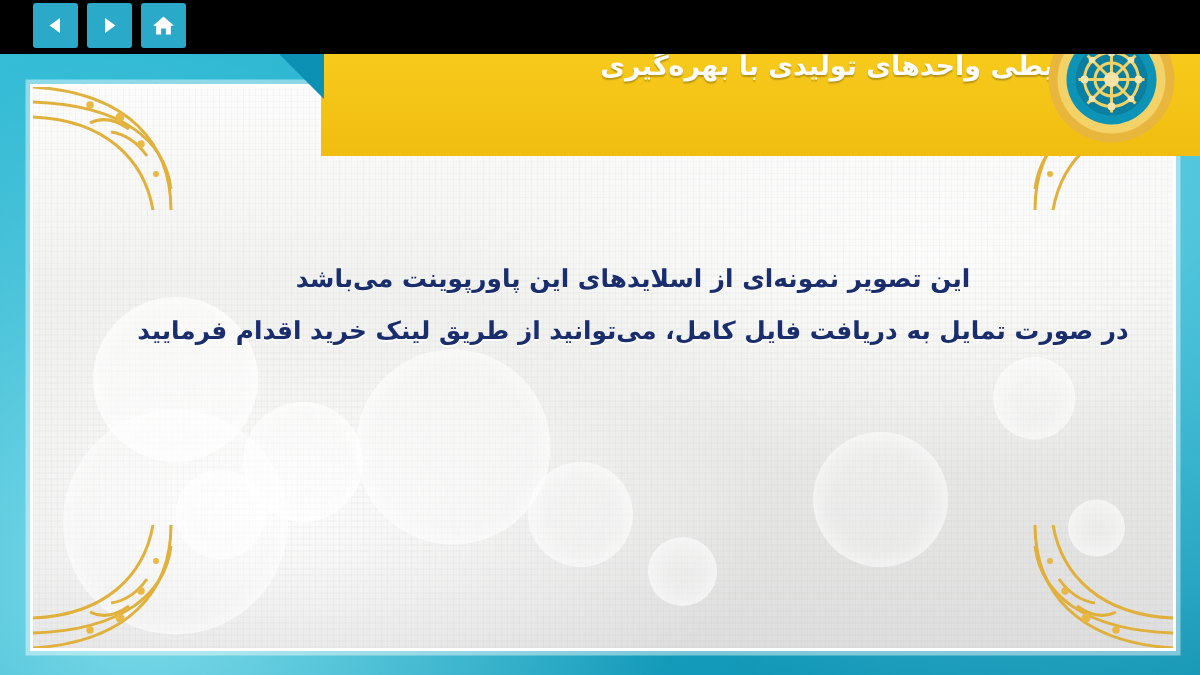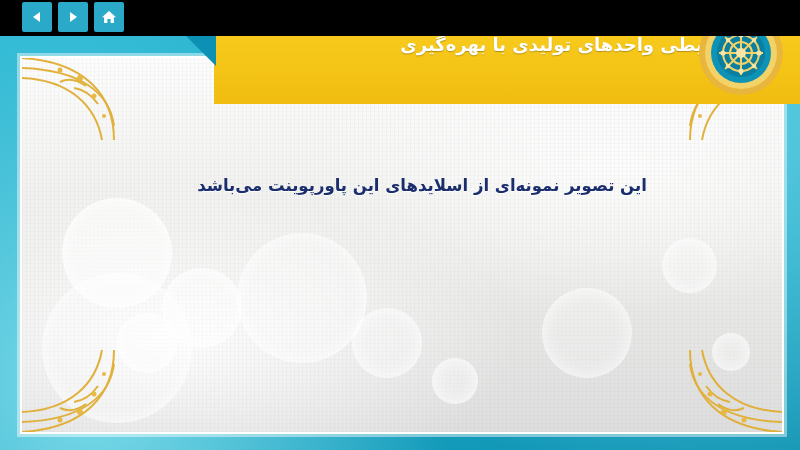--- a/index.html
+++ b/index.html
@@ -312,20 +312,21 @@
             <circle cx="36" cy="22" r="3"></circle>
             <circle cx="22" cy="40" r="2.5"></circle>
             <circle cx="56" cy="14" r="2.5"></circle>
             <circle cx="12" cy="60" r="2"></circle>
           </g>
         </svg>
       </div>
 
       <div class="body-text">
         <p>این تصویر نمونه‌ای از اسلایدهای این پاورپوینت می‌باشد</p>
+        <p>در صورت تمایل به دریافت فایل کامل، می‌توانید از طریق لینک خرید اقدام فرمایید</p>
       </div>
     </div>
 
   </div>
 
   <div class="banner">
     <div class="banner-teal"></div>
     <div class="banner-yellow"></div>
     <div class="banner-tab"></div>
     <div class="title-text">

